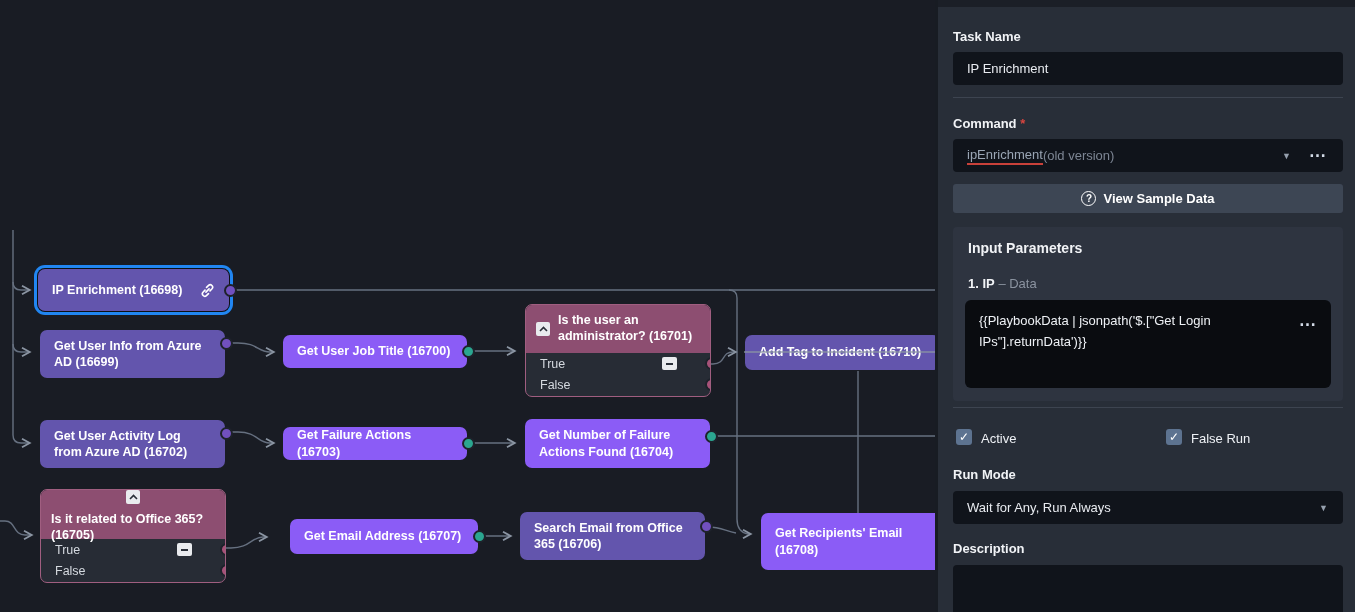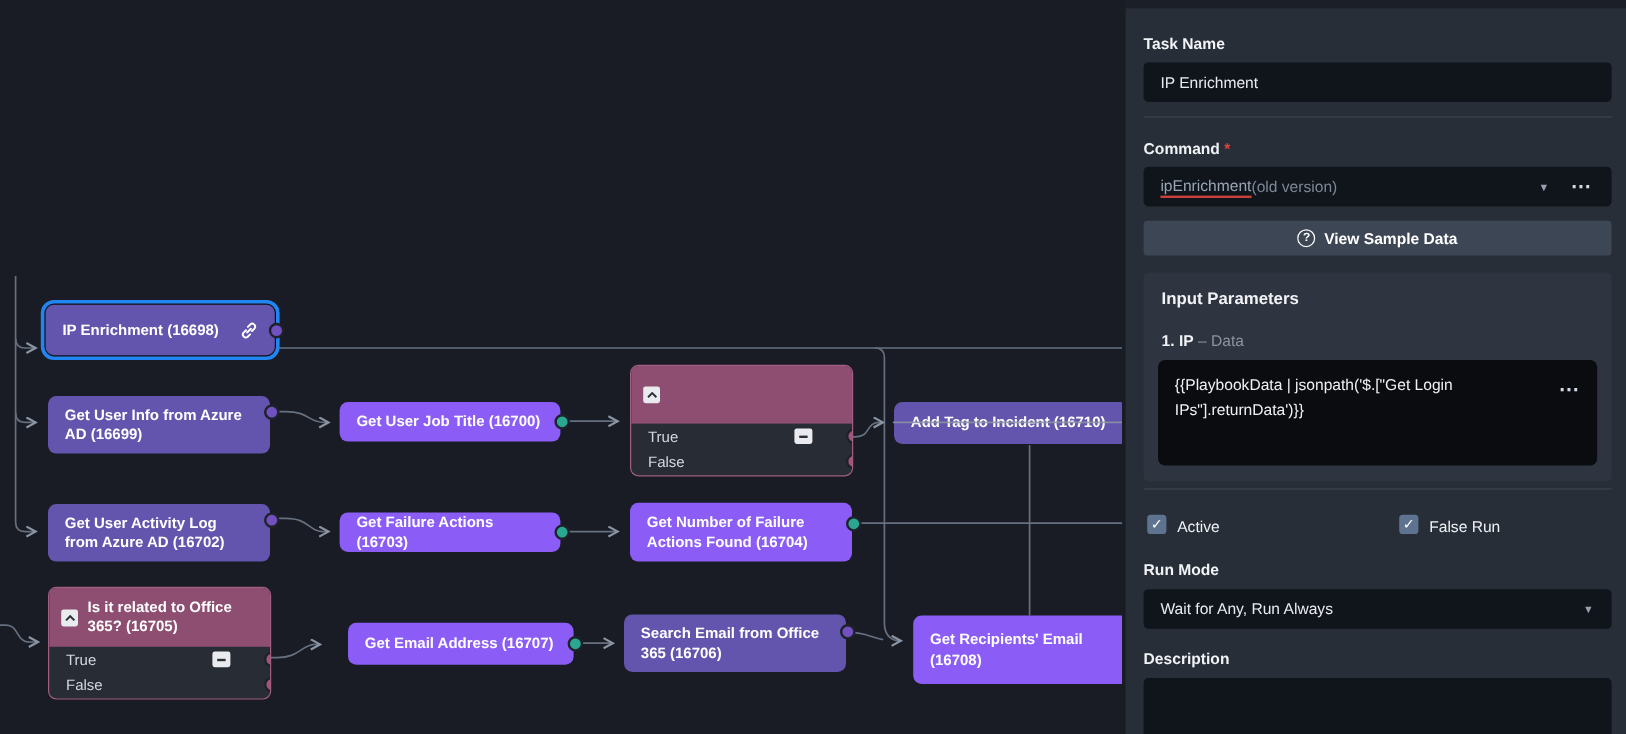--- a/index.html
+++ b/index.html
@@ -125,21 +125,21 @@
 
         <path d="M 222 548 H 231 C 250 548 251 537 263 537 H 266" marker-end="url(#arr)"></path>
 
         <path d="M 466 536 H 510" marker-end="url(#arr)"></path>
 
         <path d="M 708 527 C 721 527 725 531 736 533"></path>
       </g>
     </svg>
 
     <div id="nodes">
-        <div class="node purple selected" style="left: 38px; top: 254px; width: 191px; height: 42px; z-index: 2; justify-content: flex-end;">
+        <div class="node purple selected" style="left: 38px; top: 269px; width: 191px; height: 42px; z-index: 2; justify-content: flex-end;">
           <span class="lbl">IP Enrichment (16698)</span>
           <span class="linkicon">
             <svg width="15" height="15" viewBox="0 0 24 24" fill="none" stroke="#fff" stroke-width="2.6" stroke-linecap="round">
               <path d="M9.5 14.5 L14.5 9.5"></path>
               <path d="M8 11.5 l-3.2 3.2 a3.9 3.9 0 0 0 5.5 5.5 l3.2-3.2"></path>
               <path d="M16 12.5 l3.2-3.2 a3.9 3.9 0 0 0-5.5-5.5 l-3.2 3.2"></path>
             </svg>
           </span>
           <span class="dot purple" style="right:-8px; top:14.5px;"></span>
         </div>
@@ -151,20 +151,21 @@
           <span class="lbl">Get User Job Title (16700)</span>
           <span class="dot teal" style="right:-8px; top:10px;"></span>
         </div>
         <div class="cond-node" style="left: 525px; top: 304px; width: 186px; height: 93px;">
           <div class="cond-head" style="height: 48px;">
             <span class="sq-btn collapse-btn">
               <svg width="9" height="6" viewBox="0 0 9 6">
                 <polyline points="1,5 4.5,1.5 8,5" fill="none" stroke="#2a2f38" stroke-width="1.6"></polyline>
               </svg>
             </span>
+            <span class="lbl">Is the user an administrator? (16701)</span>
           </div>
           <div class="cond-row" style="height: 21px;">
             <span>True</span>
             <span class="sq-btn minus-btn">
               <i></i>
             </span>
             <span class="dot cond" style="position:absolute; top:4px;"></span>
           </div>
           <div class="cond-row" style="height: 21px;">
             <span>False</span>
@@ -180,21 +181,21 @@
         </div>
         <div class="node teal" style="left: 283px; top: 427px; width: 184px; height: 33px; z-index: 2;">
           <span class="lbl">Get Failure Actions (16703)</span>
           <span class="dot teal" style="right:-8px; top:10px;"></span>
         </div>
         <div class="node teal" style="left: 525px; top: 419px; width: 185px; height: 49px; z-index: 2;">
           <span class="lbl">Get Number of Failure Actions Found (16704)</span>
           <span class="dot teal" style="right:-8px; top:10.5px;"></span>
         </div>
         <div class="cond-node" style="left: 40px; top: 489px; width: 186px; height: 94px;">
-          <div class="cond-head" style="height: 49px;">
+          <div class="cond-head" style="height: 49px; flex-direction: column;">
             <span class="sq-btn collapse-btn">
               <svg width="9" height="6" viewBox="0 0 9 6">
                 <polyline points="1,5 4.5,1.5 8,5" fill="none" stroke="#2a2f38" stroke-width="1.6"></polyline>
               </svg>
             </span>
             <span class="lbl">Is it related to Office 365? (16705)</span>
           </div>
           <div class="cond-row" style="height: 21px;">
             <span>True</span>
             <span class="sq-btn minus-btn">

